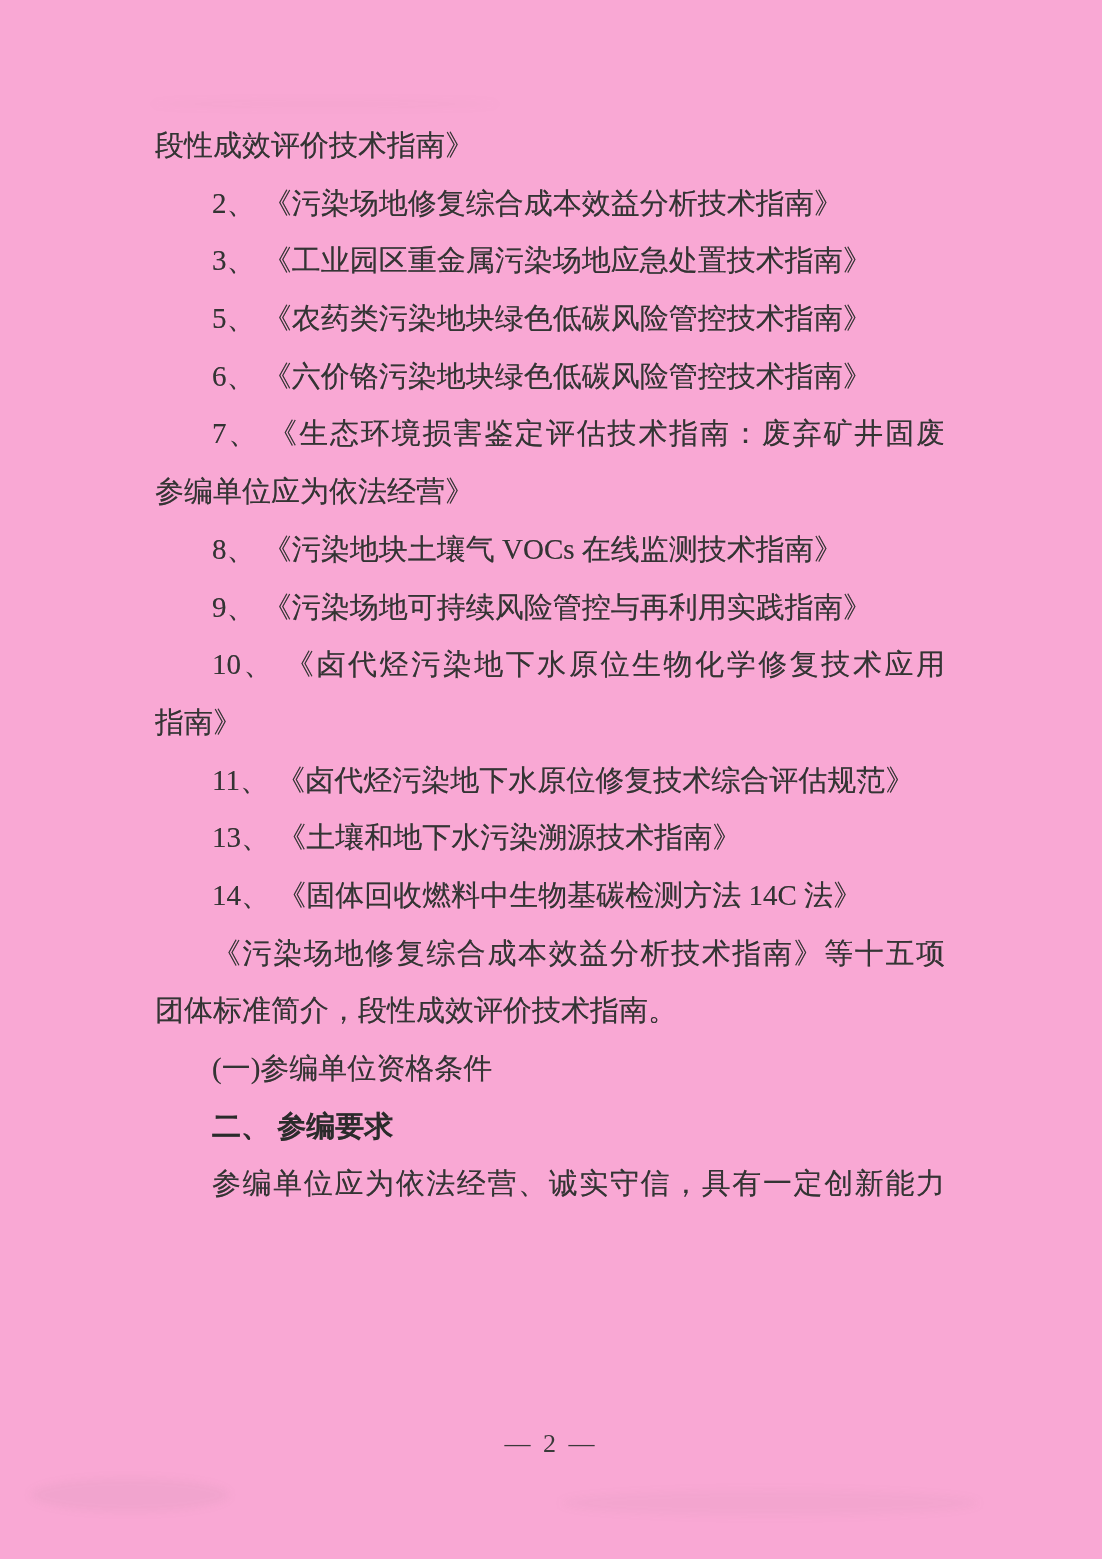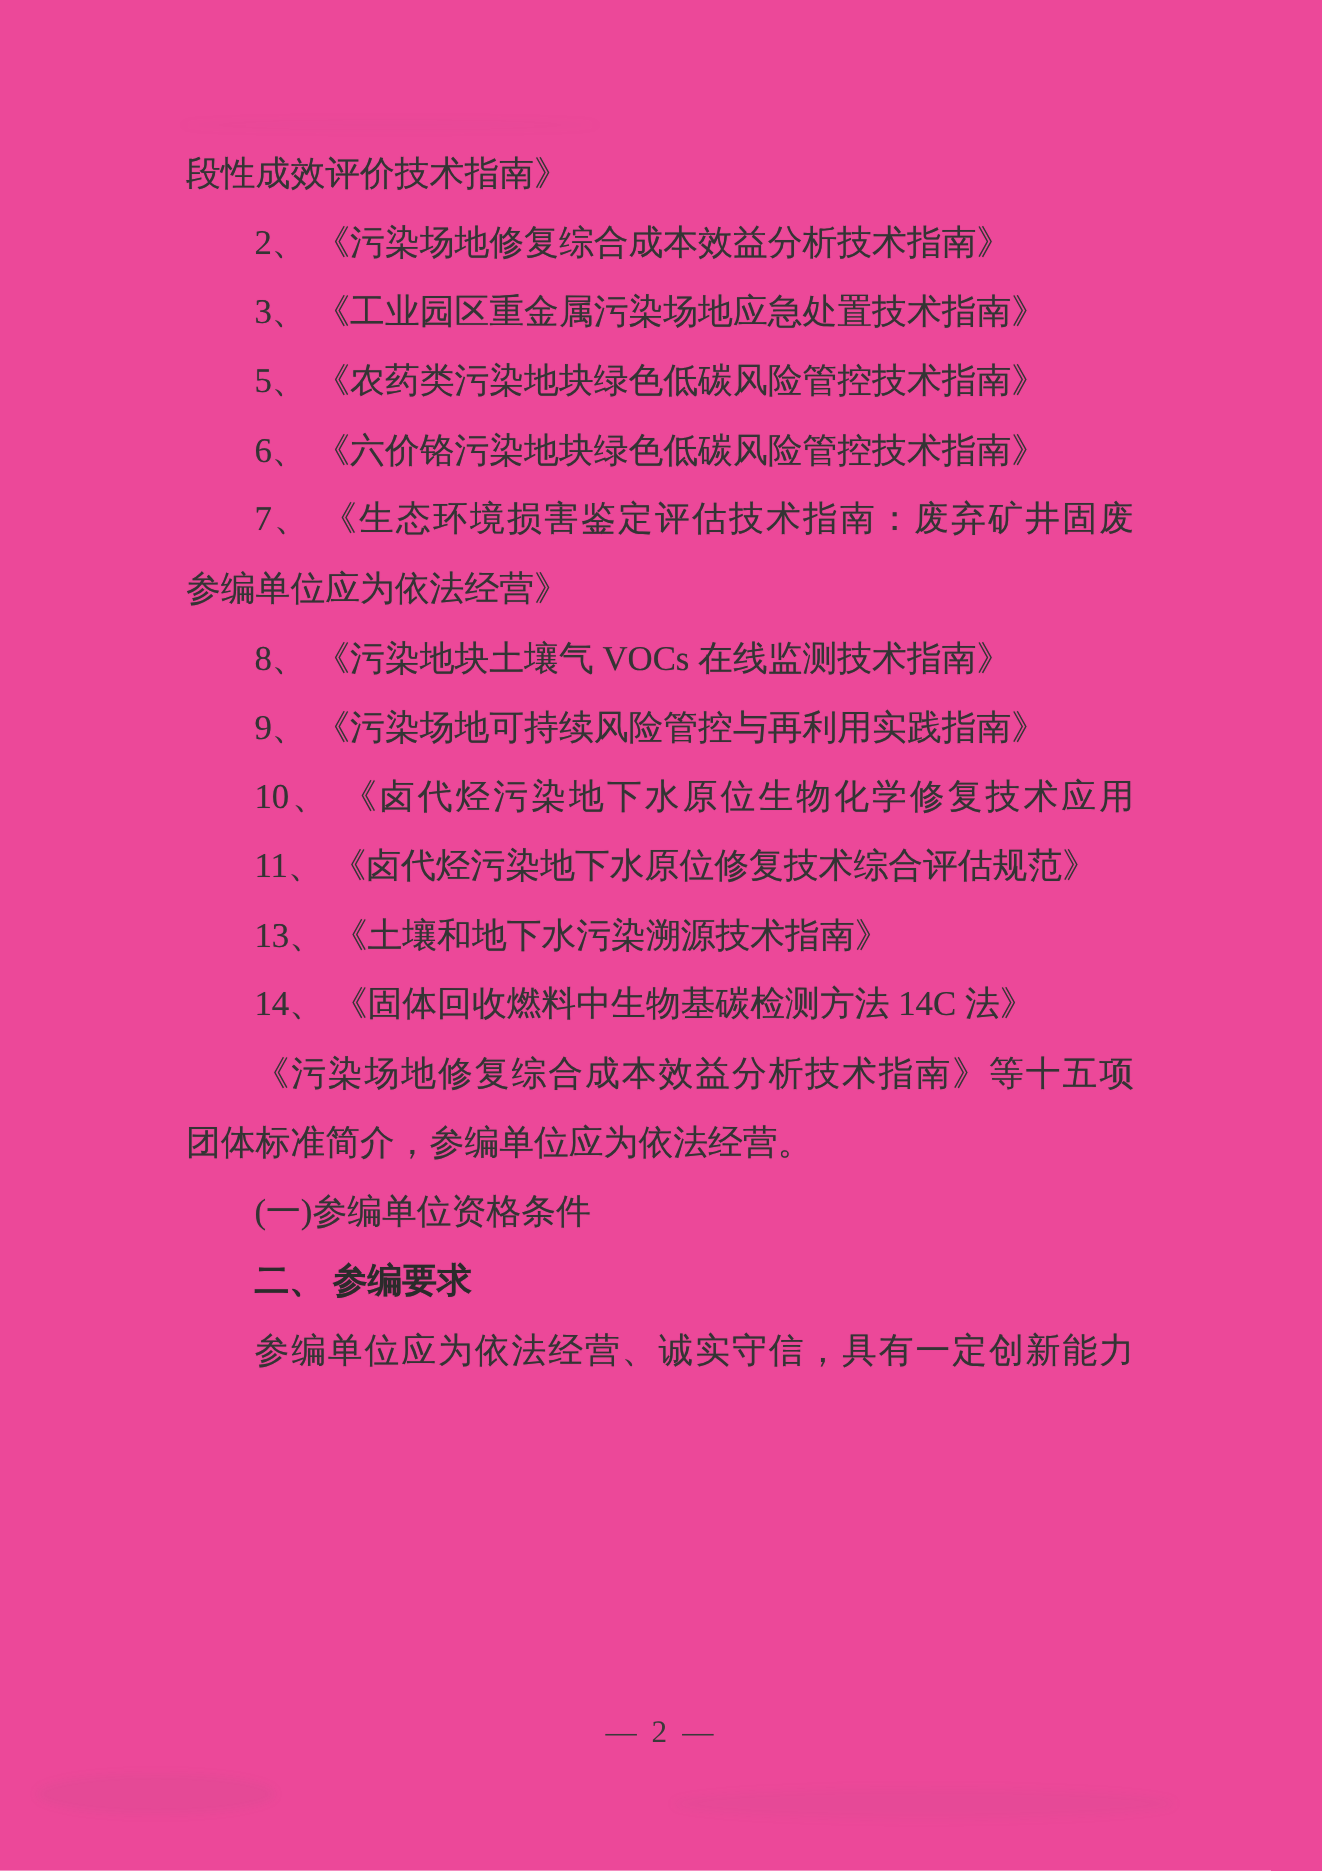--- a/index.html
+++ b/index.html
@@ -4,21 +4,21 @@
 <style>
   html, body {
     margin: 0;
     padding: 0;
     background: #ffffff;
   }
   .page {
     position: relative;
     width: 1102px;
     height: 1559px;
-    background: #ec4899;
+    background: #f9a8d4;
     overflow: hidden;
     font-family: "Liberation Serif", "DejaVu Serif", serif;
     color: #333333;
   }
   .content {
     position: absolute;
     top: 117px;
     left: 155px;
     width: 790px;
   }
@@ -74,25 +74,26 @@
     <div class="line">段性成效评价技术指南》</div>
     <div class="line indent">2、 《污染场地修复综合成本效益分析技术指南》</div>
     <div class="line indent">3、 《工业园区重金属污染场地应急处置技术指南》</div>
     <div class="line indent">5、 《农药类污染地块绿色低碳风险管控技术指南》</div>
     <div class="line indent">6、 《六价铬污染地块绿色低碳风险管控技术指南》</div>
     <div class="line indent stretch">7、 《生态环境损害鉴定评估技术指南：废弃矿井固废</div>
     <div class="line">参编单位应为依法经营》</div>
     <div class="line indent">8、 《污染地块土壤气 VOCs 在线监测技术指南》</div>
     <div class="line indent">9、 《污染场地可持续风险管控与再利用实践指南》</div>
     <div class="line indent stretch">10、 《卤代烃污染地下水原位生物化学修复技术应用</div>
+    <div class="line">指南》</div>
     <div class="line indent">11、 《卤代烃污染地下水原位修复技术综合评估规范》</div>
     <div class="line indent">13、 《土壤和地下水污染溯源技术指南》</div>
     <div class="line indent">14、 《固体回收燃料中生物基碳检测方法 14C 法》</div>
     <div class="line indent stretch">《污染场地修复综合成本效益分析技术指南》等十五项</div>
-    <div class="line">团体标准简介，参编单位应为依法经营。</div>
+    <div class="line">团体标准简介，段性成效评价技术指南。</div>
     <div class="line indent">(一)参编单位资格条件</div>
     <div class="line indent bold">二、 参编要求</div>
     <div class="line indent stretch">参编单位应为依法经营、诚实守信，具有一定创新能力</div>
   </div>
 
   <div class="page-number">— 2 —</div>
 
   <div class="artifact a1"></div>
   <div class="artifact a2"></div>
 </div>

